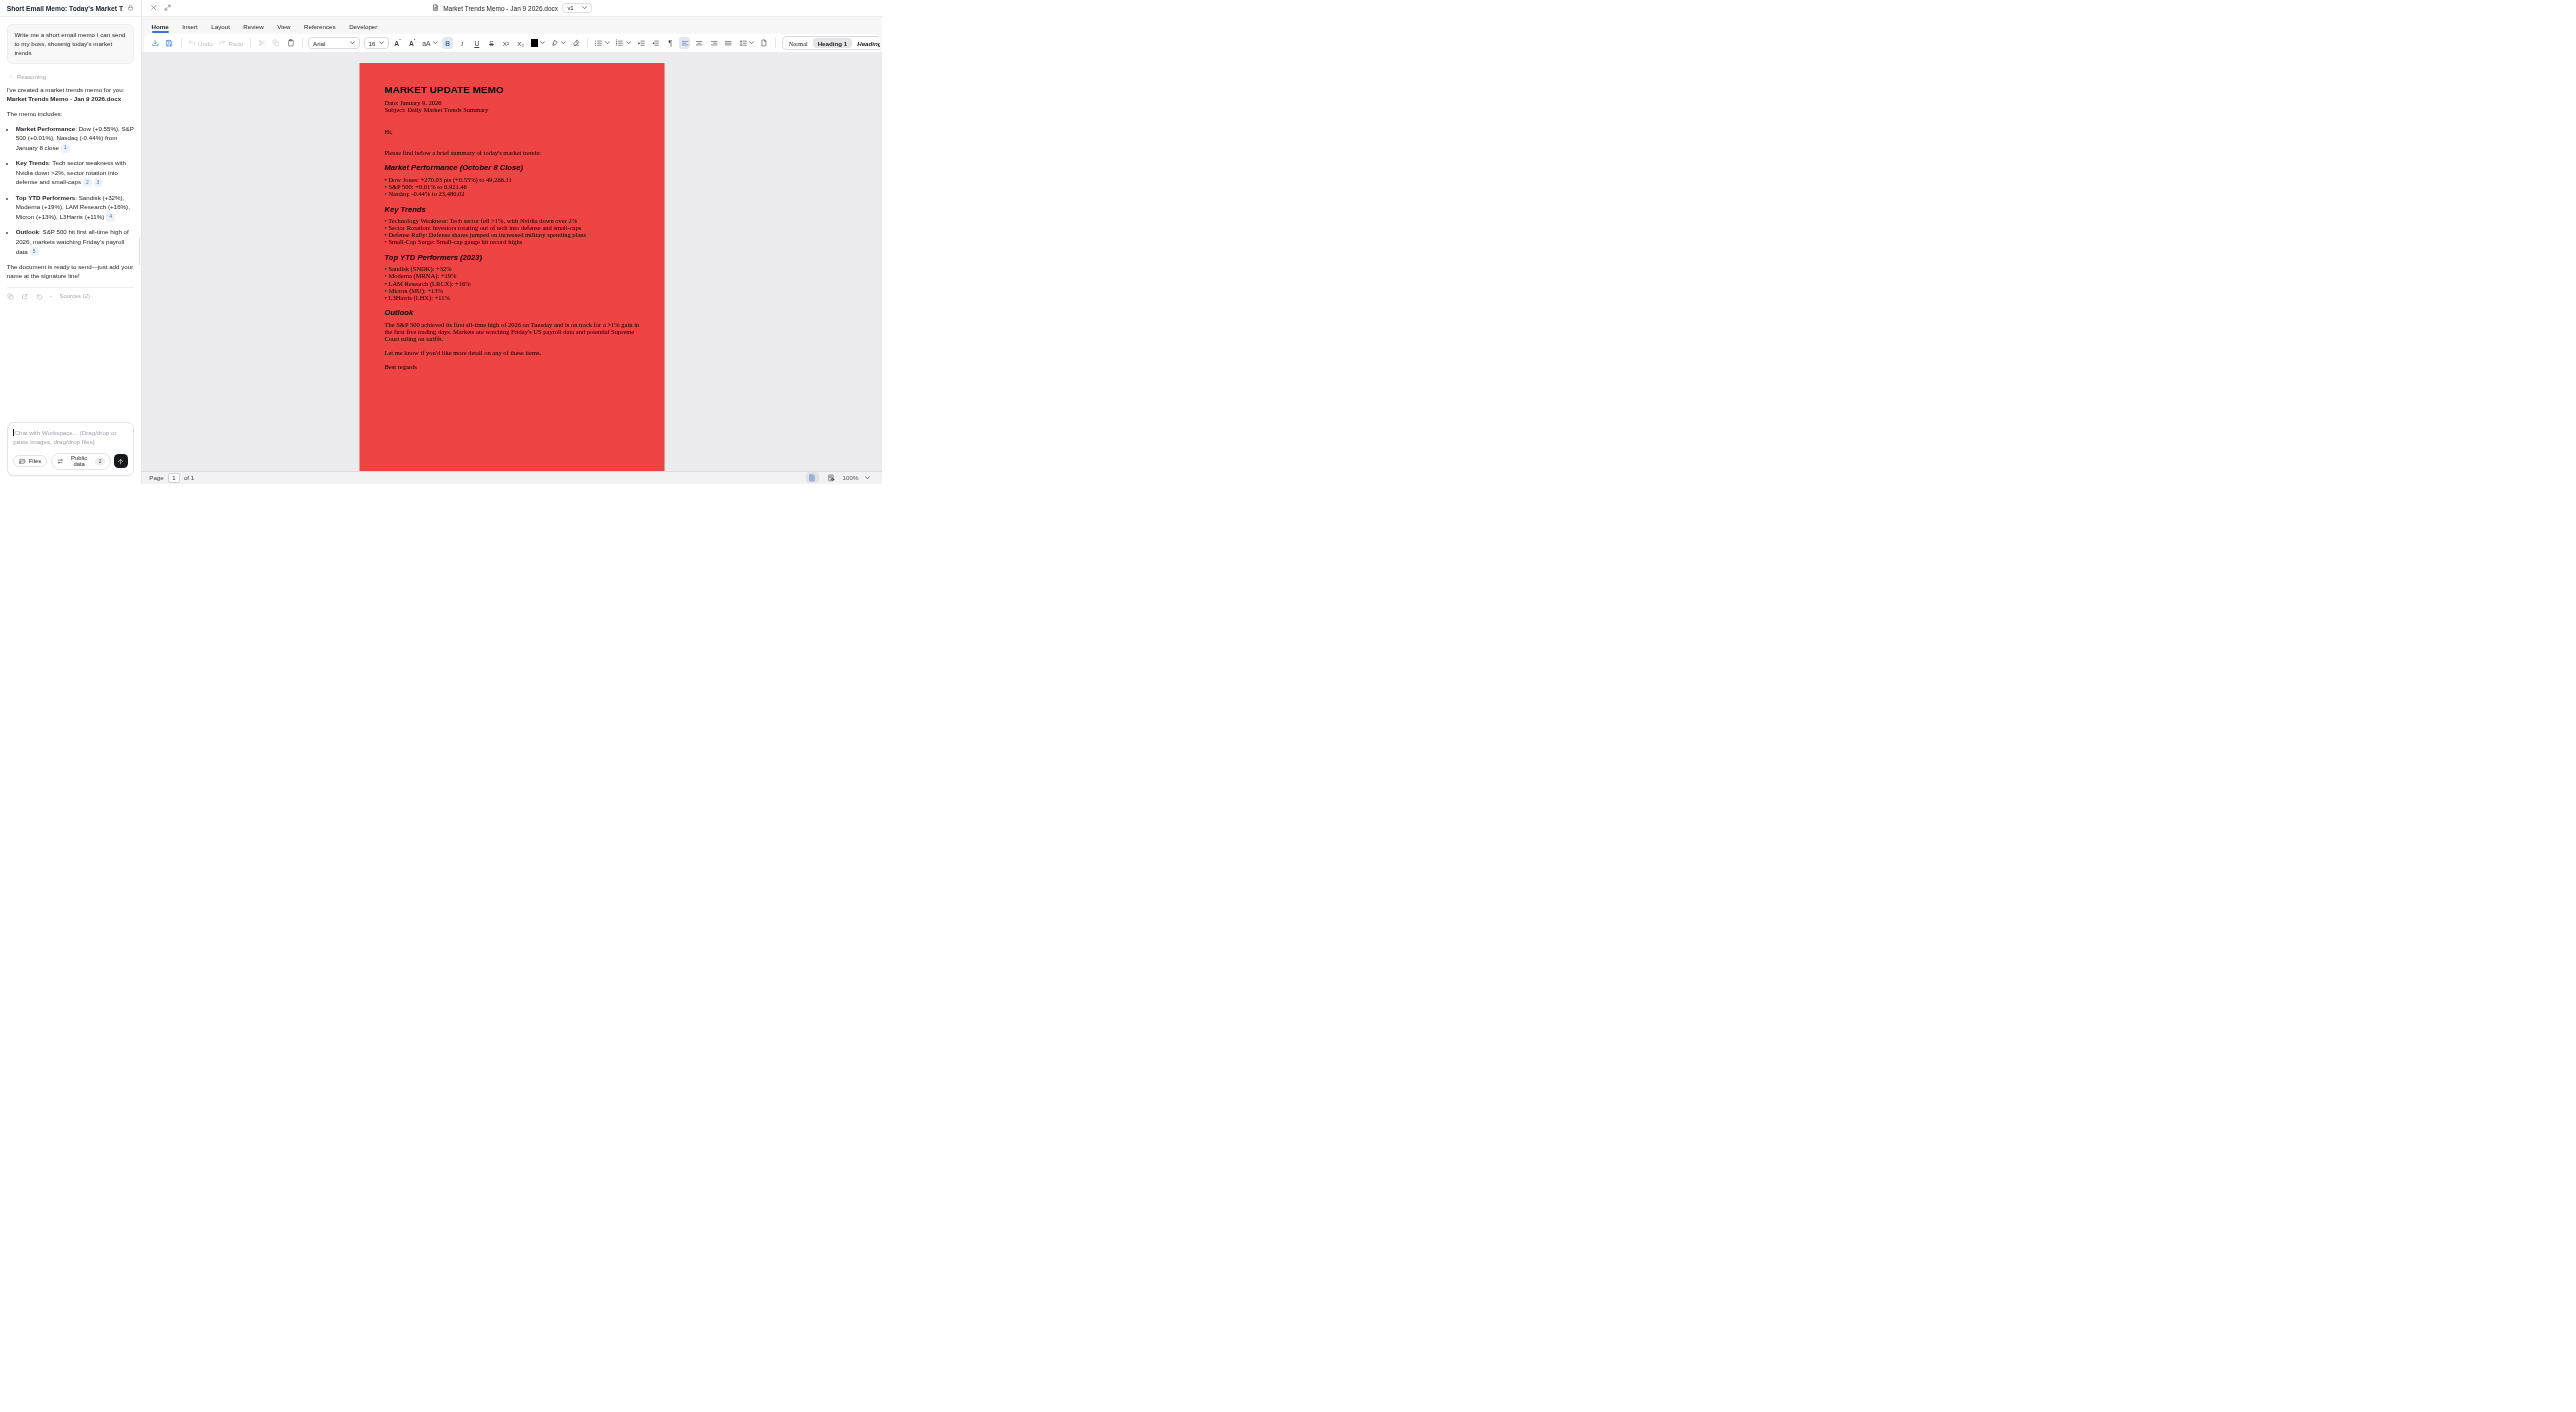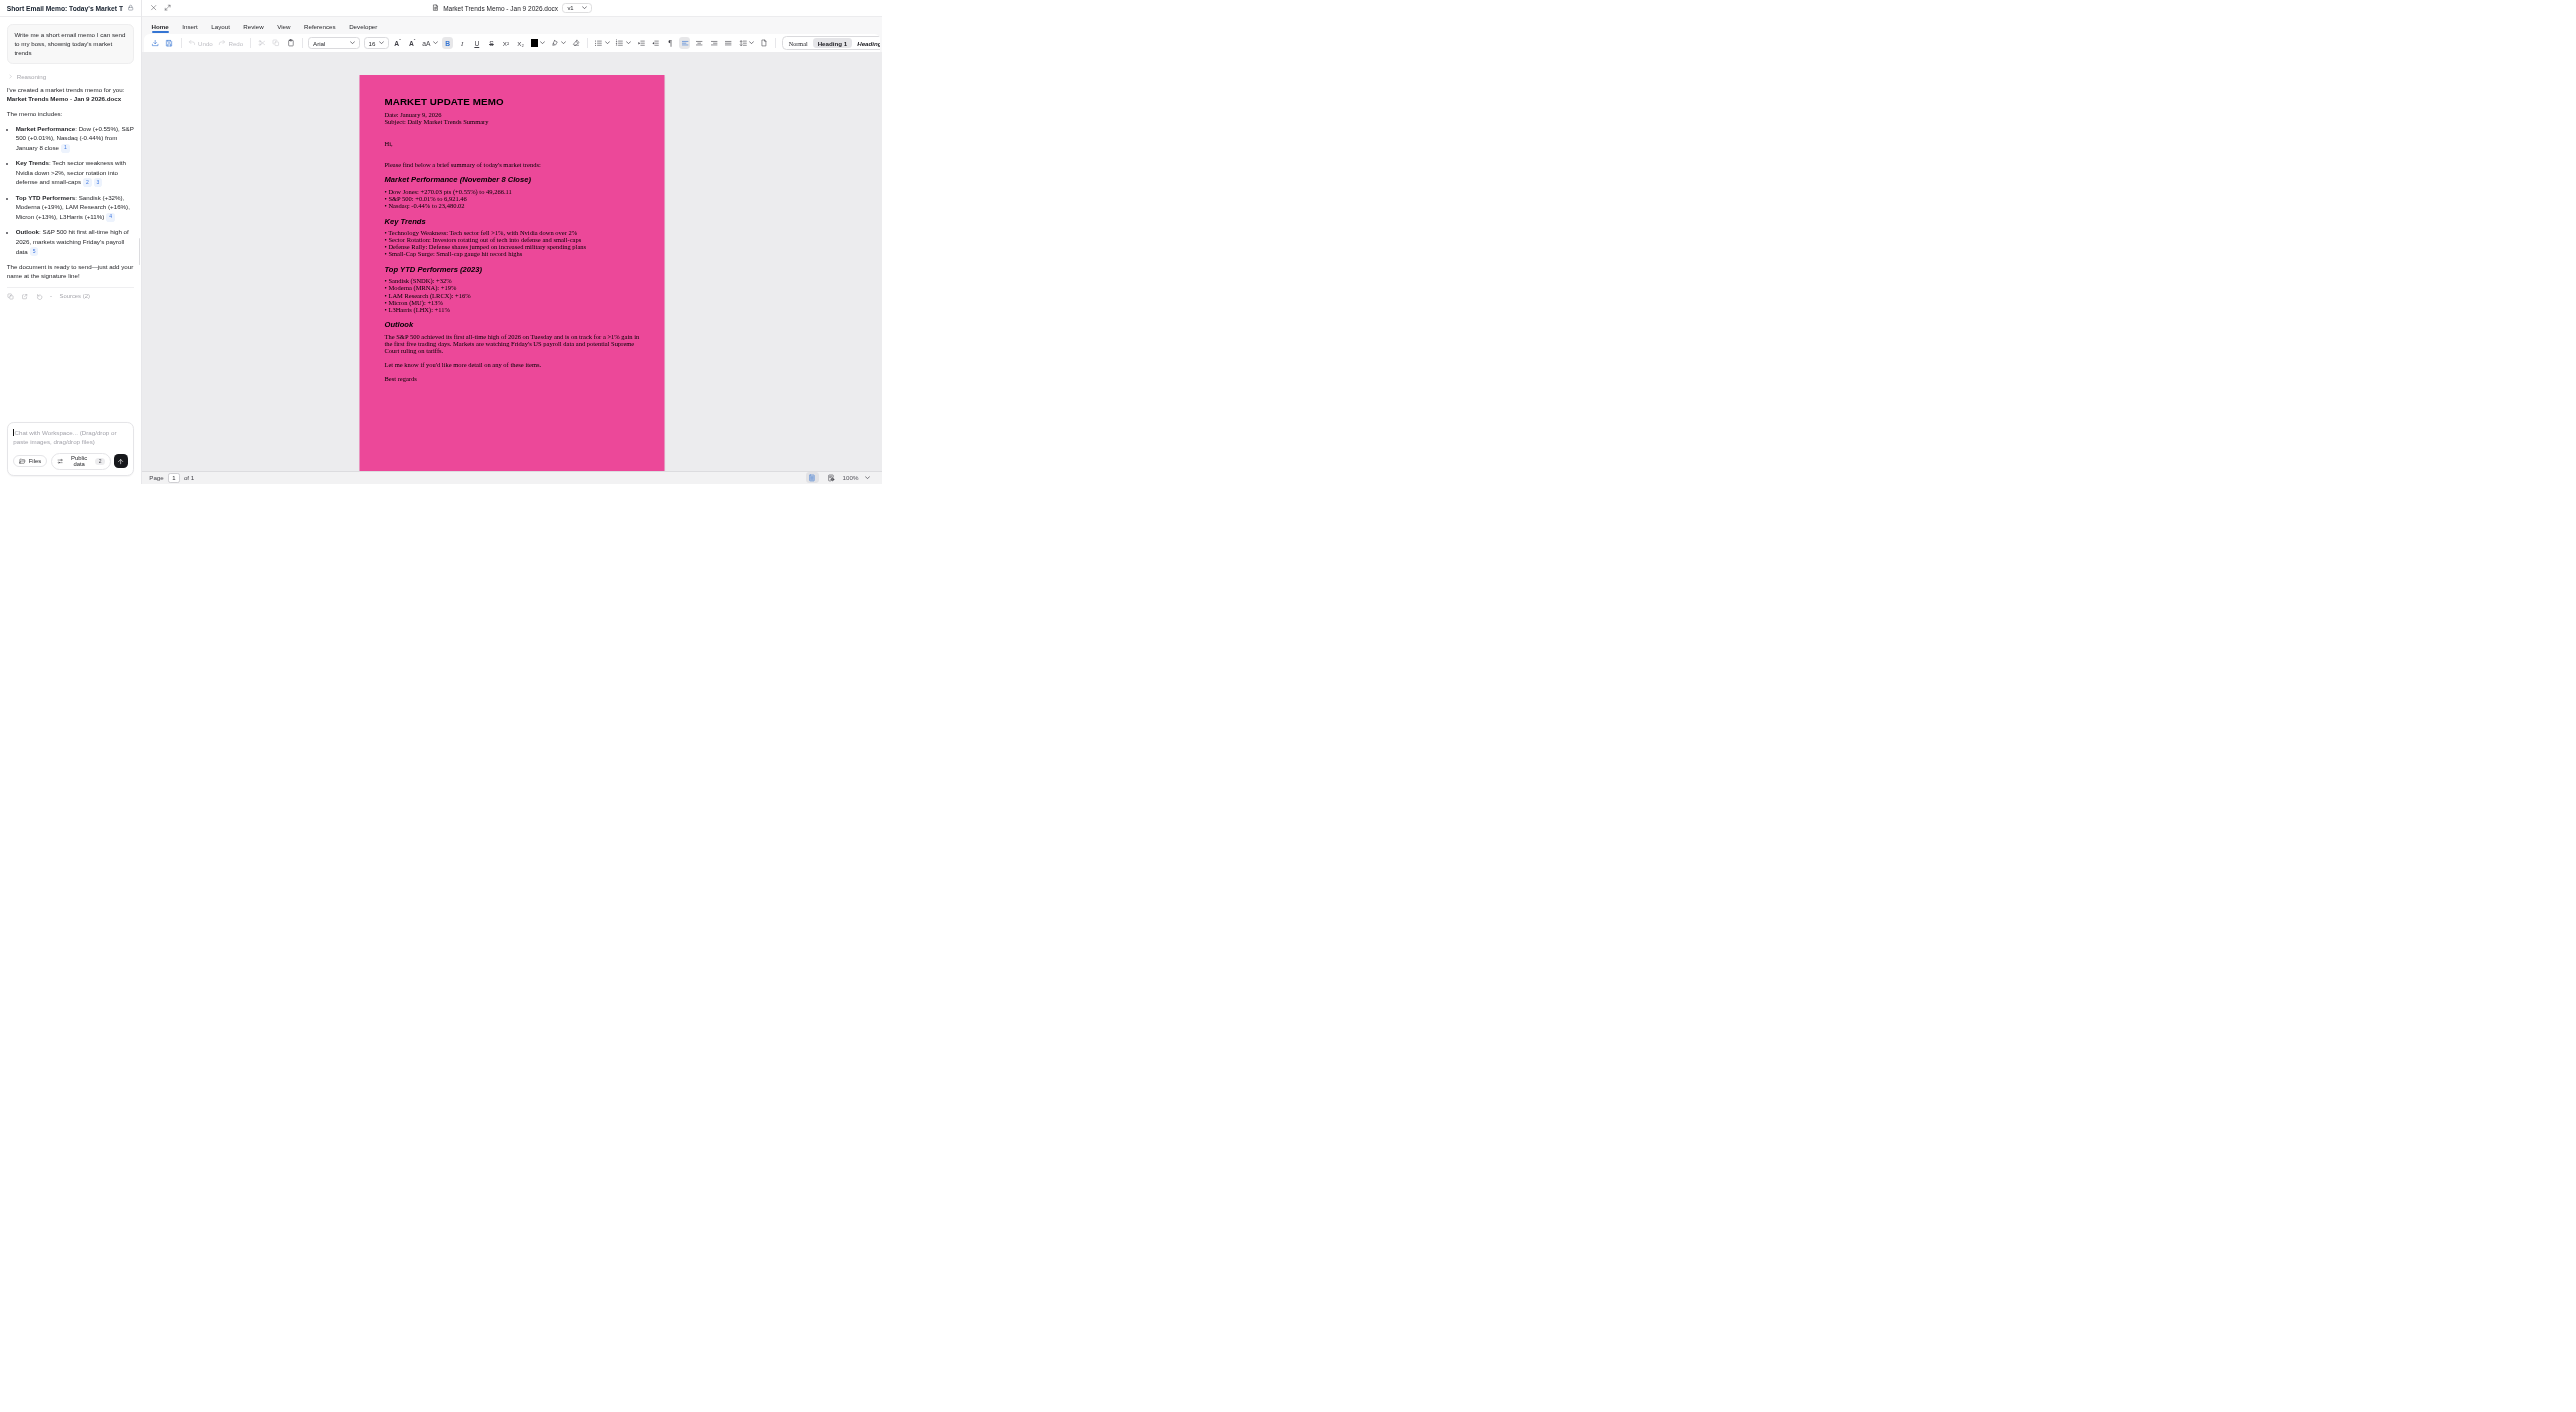--- a/index.html
+++ b/index.html
@@ -92,22 +92,22 @@
     stroke-linecap:round; stroke-linejoin:round; flex:none; }
   .styles-seg { display:flex; align-items:center; border:0.6px solid #dadadd; border-radius:4.5px;
     height:13.5px; padding:0 1.1px; background:#fff; flex:none; }
   .seg-item { font-size:6.2px; padding:1.1px 5px; border-radius:3.4px; cursor:pointer; color:#1d1d22; }
   .seg-normal { font-family:"Liberation Serif", serif; }
   .seg-h1 { font-weight:700; background:#e5e5e8; }
   .seg-h2 { font-weight:700; font-style:italic; }
 
   .ed-canvas { flex:1; background:#ececee; overflow:hidden; position:relative; }
   .page { position:absolute; left:50%; transform:translateX(-50%); top:11.2px; width:305px;
-    height:675px; background:#ec4899; box-shadow:0 0.6px 2.2px rgba(0,0,0,.13);
-    padding:21px 17px 0 25px;margin-top:12px; }
+    height:675px; background:#ef4444; box-shadow:0 0.6px 2.2px rgba(0,0,0,.13);
+    padding:21px 17px 0 25px; }
   .doc-title { font-family:"Liberation Sans", sans-serif; font-weight:700; font-size:9.8px;
     color:#000; letter-spacing:0.1px; margin-bottom:3.9px; }
   .doc-body, .doc-meta { font-family:"Liberation Serif", serif; font-size:6.5px;
     line-height:1.12; color:#000; }
   .doc-meta { line-height:1.14; }
   .sp-s { height:6.7px; } .sp-m { height:7.3px; }
   .doc-h2 { font-family:"Liberation Sans", sans-serif; font-weight:700; font-style:italic;
     font-size:7.6px; color:#000; margin:7.3px 0 3.4px 0; }
   .doc-bullet { font-family:"Liberation Serif", serif; font-size:6.5px; line-height:1.1;
     color:#000; }
@@ -487,21 +487,21 @@
             <div class="doc-meta">Date: January 9, 2026</div>
             <div class="doc-meta">Subject: Daily Market Trends Summary</div>
           </div>
         <div class="sp-m"></div>
           <div class="sp-s"></div>
         <div class="doc-body">Hi,</div>
         <div class="sp-m"></div>
           <div class="sp-s"></div>
         <div class="doc-body">Please find below a brief summary of today's market trends:</div>
         <div id="doc-sections">
-            <div class="doc-h2">Market Performance (November 8 Close)</div>
+            <div class="doc-h2">Market Performance (October 8 Close)</div>
             <div class="doc-bullet">Dow Jones: +270.03 pts (+0.55%) to 49,266.11</div>
             <div class="doc-bullet">S&amp;P 500: +0.01% to 6,921.46</div>
             <div class="doc-bullet">Nasdaq: -0.44% to 23,480.02</div>
             <div class="doc-h2">Key Trends</div>
             <div class="doc-bullet">Technology Weakness: Tech sector fell &gt;1%, with Nvidia down over 2%</div>
             <div class="doc-bullet">Sector Rotation: Investors rotating out of tech into defense and small-caps</div>
             <div class="doc-bullet">Defense Rally: Defense shares jumped on increased military spending plans</div>
             <div class="doc-bullet">Small-Cap Surge: Small-cap gauge hit record highs</div>
             <div class="doc-h2">Top YTD Performers (2023)</div>
             <div class="doc-bullet">Sandisk (SNDK): +32%</div>

